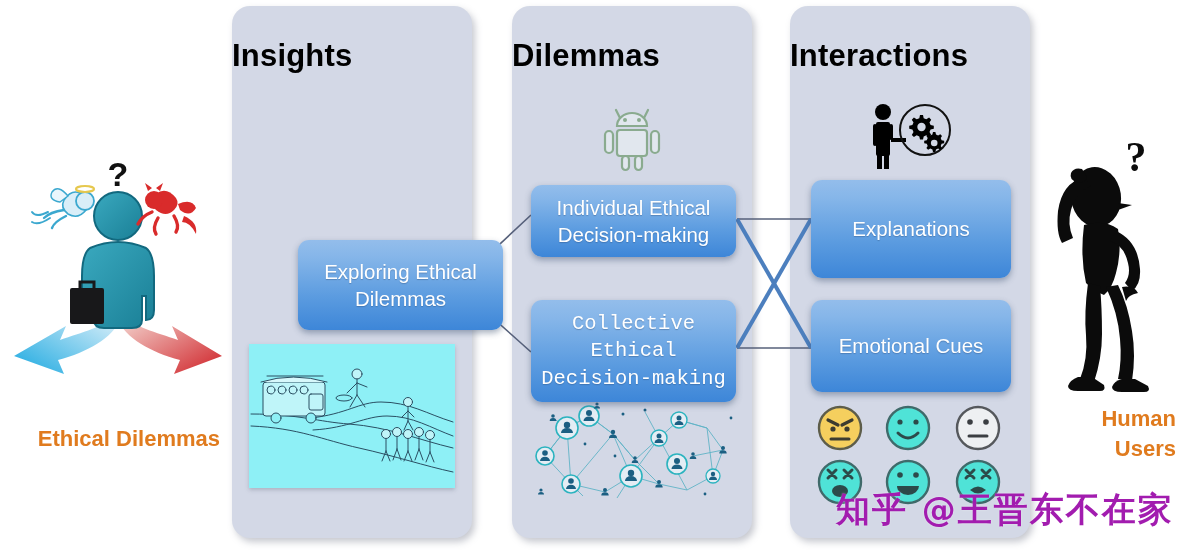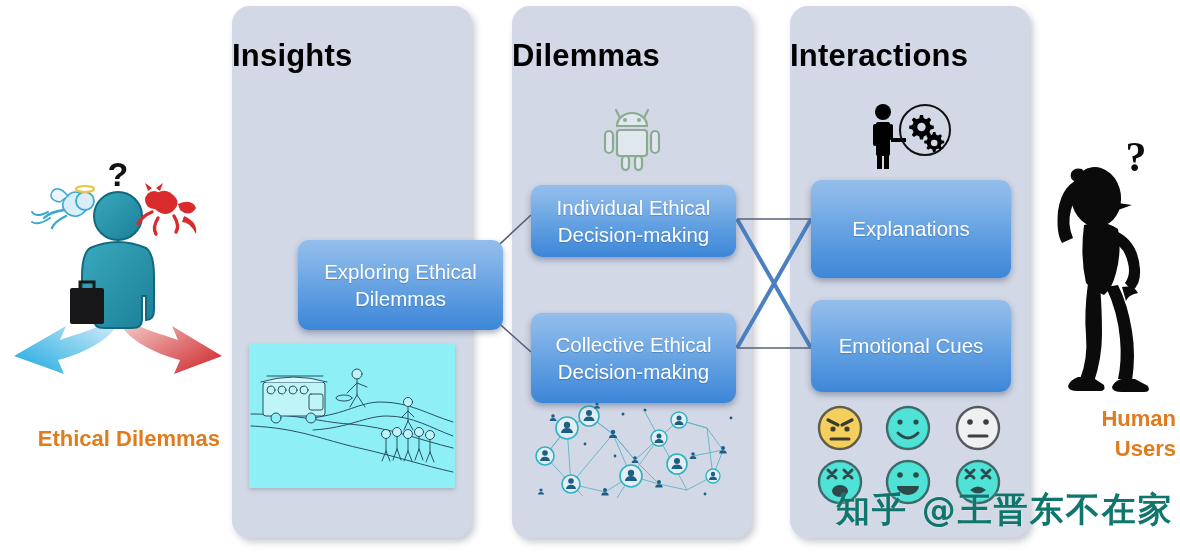--- a/index.html
+++ b/index.html
@@ -32,21 +32,21 @@
     background:linear-gradient(180deg,#93bdeb 0%,#86b6e9 18%,#5c9ce0 62%,#3d86d8 100%);
     box-shadow:0 3px 6px rgba(60,80,110,.45);
     color:#fff;display:flex;align-items:center;justify-content:center;
     text-align:center;font-size:20.5px;line-height:1.32;
     font-family:"Liberation Sans","DejaVu Sans",sans-serif;
     text-shadow:0 1px 1px rgba(40,70,110,.35);
     z-index:6;
   }
   #box-exploring{left:250px;top:240px;width:205px;height:90px;margin-left:48px;}
   #box-individual{left:531px;top:185px;width:205px;height:72px;}
-  #box-collective{left:531px;top:313px;width:205px;height:90px;}
+  #box-collective{left:531px;top:300px;width:205px;height:102px;font-family:Liberation Mono, monospace;}
   #box-explanations{left:811px;top:180px;width:200px;height:98px;}
   #box-emotional{left:811px;top:300px;width:200px;height:92px;}
 
   
   #connectors{position:absolute;left:0;top:0;width:1180px;height:554px;z-index:4;}
 
   
   .side-label{
     position:absolute;text-align:right;font-weight:bold;
     color:#e07b1e;font-size:22px;line-height:1.35;
@@ -65,21 +65,21 @@
   #img-network{position:absolute;left:527px;top:398px;width:214px;height:108px;}
   #emoji-grid{position:absolute;left:812px;top:404px;width:198px;height:104px;}
 
   
   #icon-android{position:absolute;left:600px;top:104px;width:64px;height:70px;}
   #icon-hci{position:absolute;left:866px;top:100px;width:90px;height:72px;}
 
   
   #watermark{
     position:absolute;left:836px;top:487px;
-    font-size:34px;color:#0f766e;font-weight:bold;
+    font-size:34px;color:#a21caf;font-weight:bold;
     font-family:"DejaVu Sans","Liberation Sans",sans-serif;
     letter-spacing:2px;z-index:30;white-space:nowrap;
     text-shadow:0 0 2px rgba(255,255,255,.5);
   }
 </style>
 </head>
 <body>
 
 <div id="stage">
 

